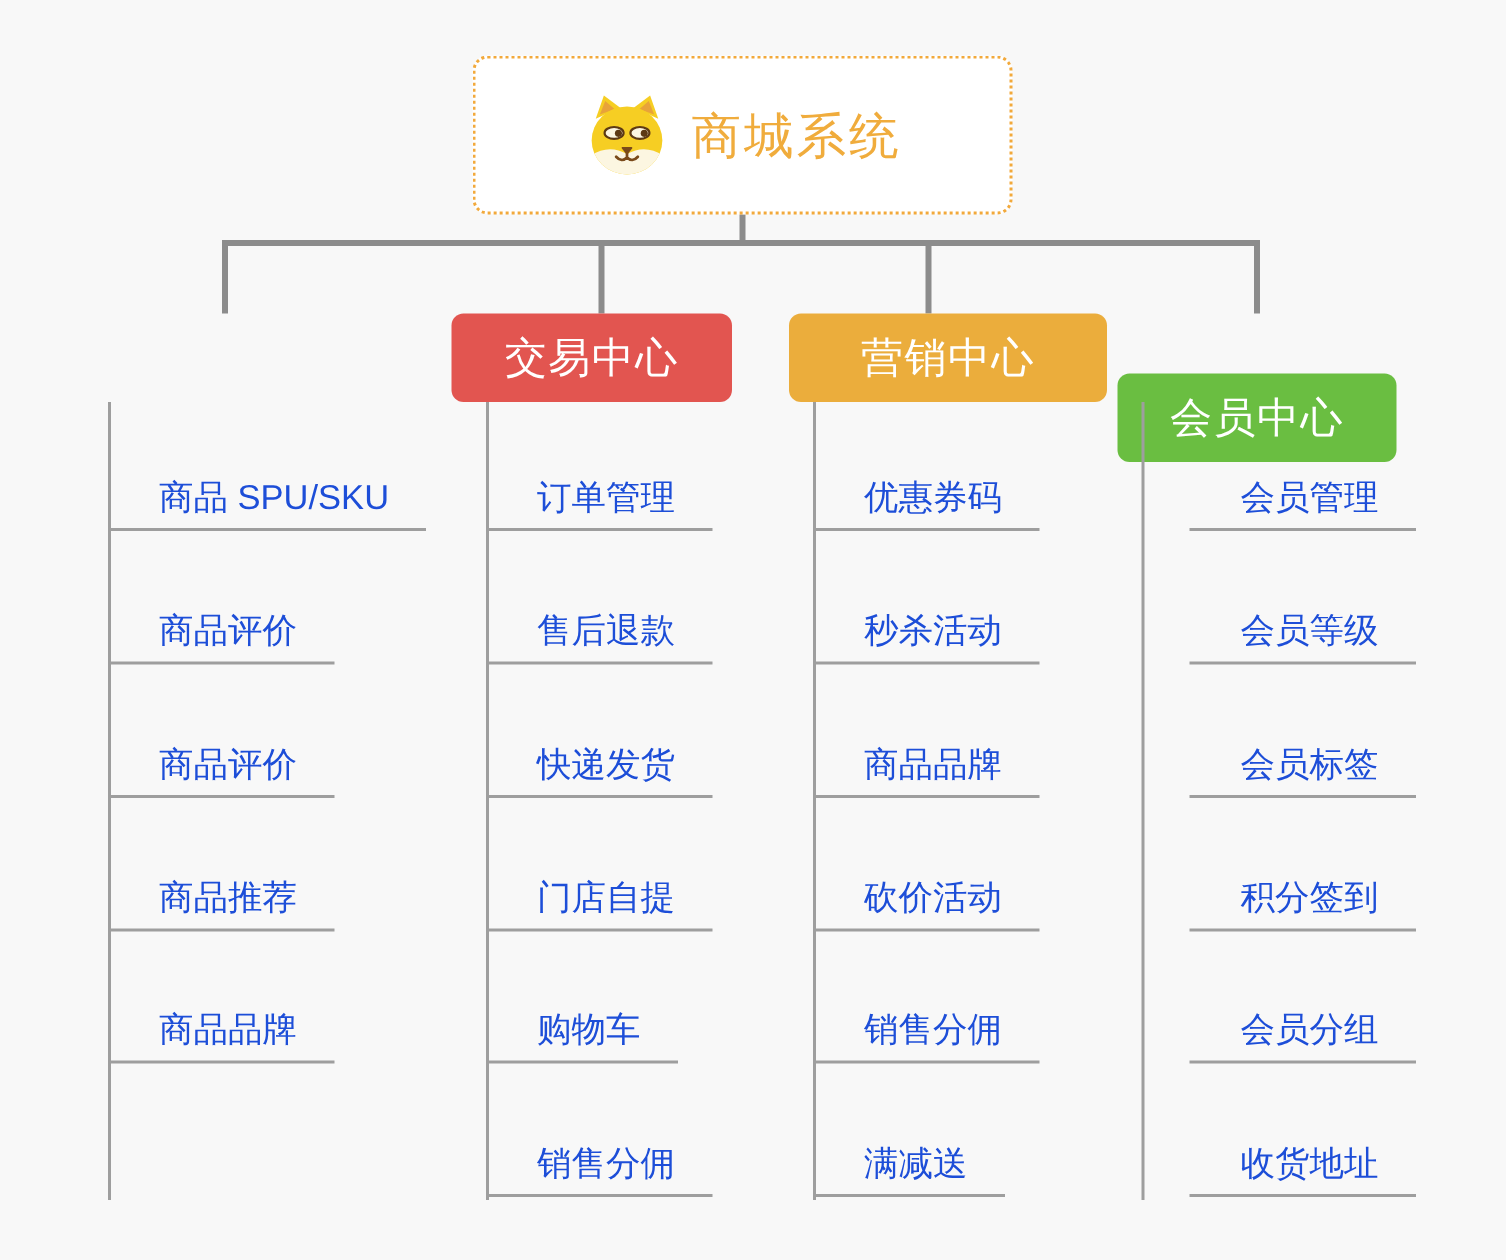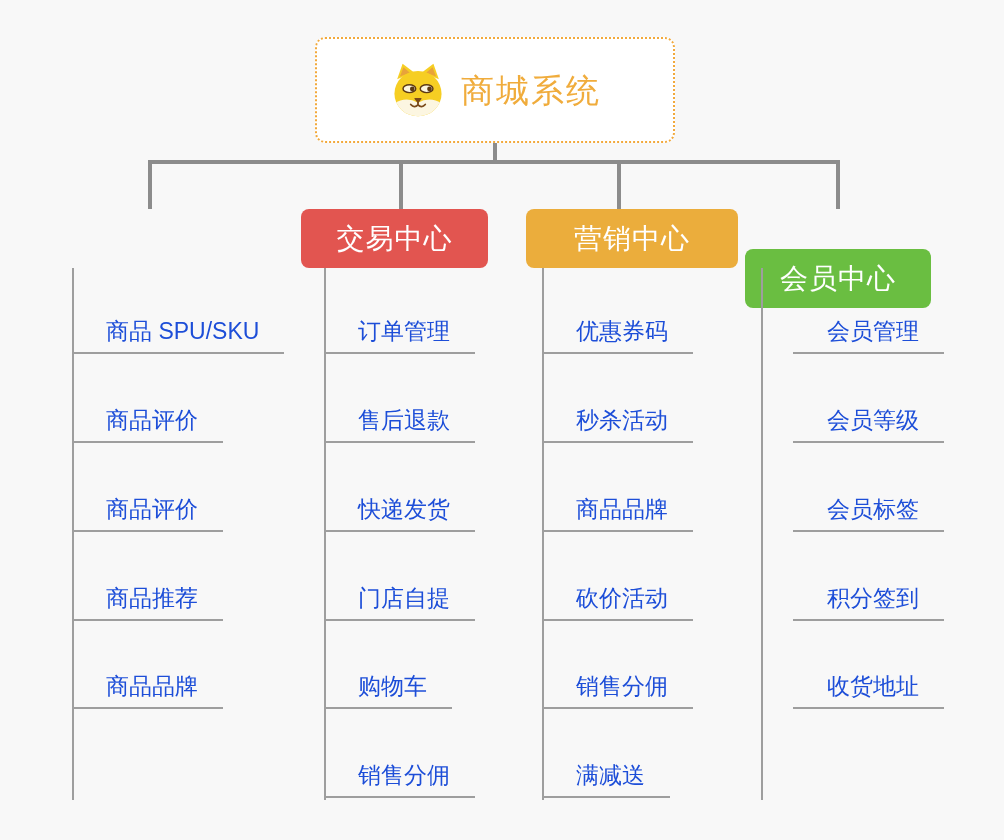--- a/index.html
+++ b/index.html
@@ -154,16 +154,17 @@
     <div class="child-item">满减送</div>
   </div>
 
   <div class="branch-box" style="left: 745px; width: 186px; background-color: rgb(106, 190, 65); margin-top: 40px;">会员中心</div>
   <div class="spine" style="left:761px;"></div>
   <div class="child-col" style="left:793px;">
     <div class="child-item">会员管理</div>
     <div class="child-item">会员等级</div>
     <div class="child-item">会员标签</div>
     <div class="child-item">积分签到</div>
+    <div class="child-item">会员分组</div>
     <div class="child-item">收货地址</div>
   </div>
 
 </div>
 
 </body></html>

